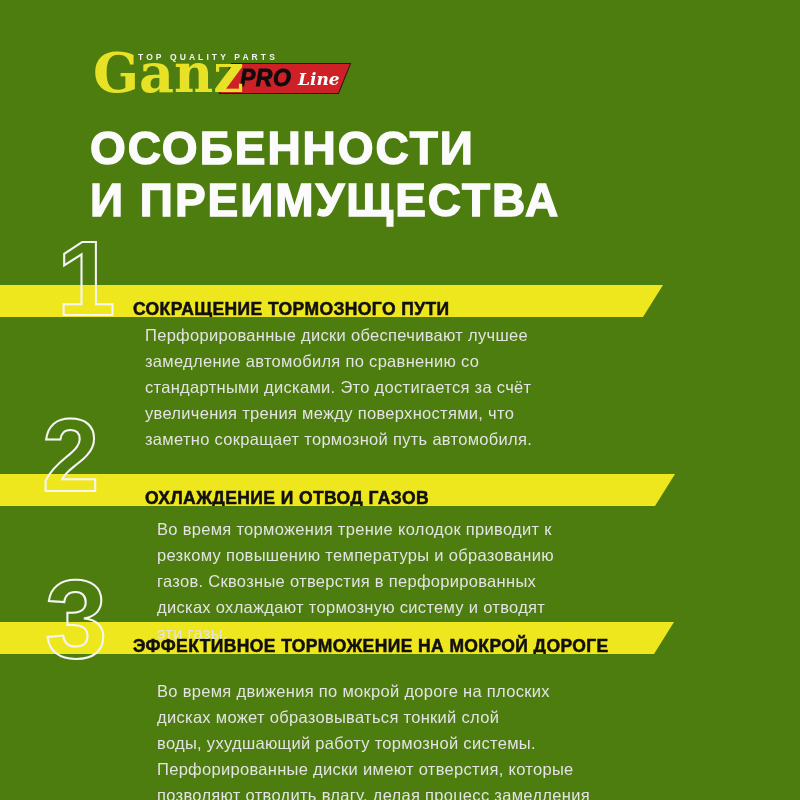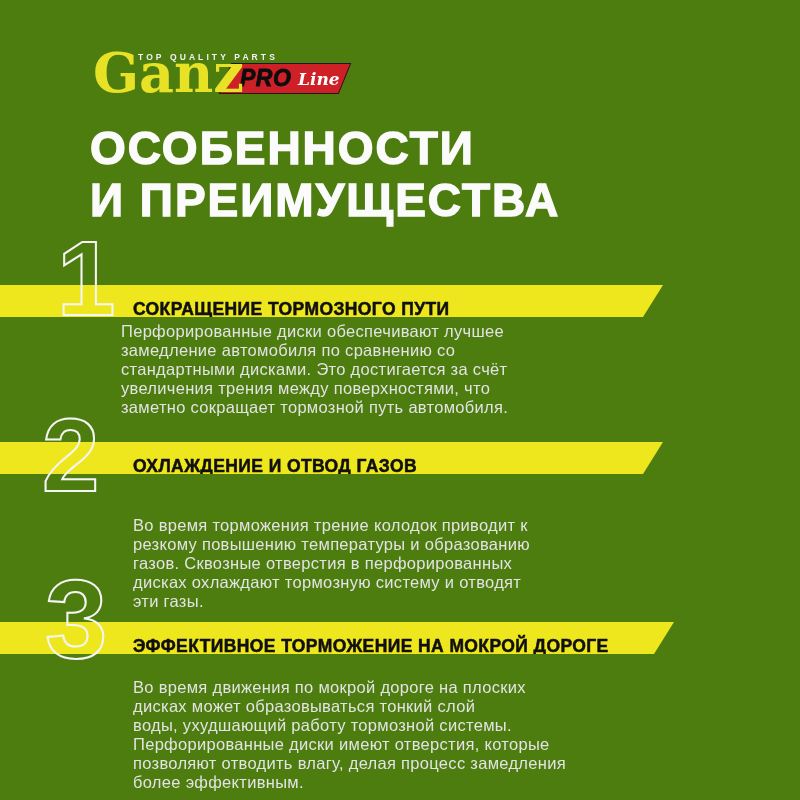--- a/index.html
+++ b/index.html
@@ -65,33 +65,33 @@
   .num-1{left:57px;top:226px;font-size:105px;}
   .num-2{left:42px;top:404px;font-size:103px;}
   .num-3{left:45px;top:564px;font-size:112px;}
 
   .banner{
     position:absolute;left:0;height:32px;
     background:#efe71e;z-index:1;
     clip-path:polygon(0 0,100% 0,calc(100% - 20px) 100%,0 100%);
   }
   .banner-1{top:285px;width:663px;}
-  .banner-2{top:442px;width:663px;}
+  .banner-2{top:474px;width:663px;padding-left:12px;}
   .banner-3{top:622px;width:674px;}
   .banner-heading{
     display:block;padding-left:133px;line-height:32px;
     font-size:17.5px;font-weight:700;letter-spacing:.4px;
     color:#101010;-webkit-text-stroke:.5px #101010;
     white-space:nowrap;
     margin-top:8px;
   }
 
   .para{
-    position:absolute;left:121px;width:540px;z-index:2;
-    font-size:16.5px;line-height:19px;letter-spacing:.3px;
+    position:absolute;left:145px;width:540px;z-index:2;
+    font-size:16.5px;line-height:26px;letter-spacing:.3px;
     color:#e3e3e3;white-space:pre-line;
   }
   .para-1{top:322px;}
   .para-2{top:504px;}
   .para-3{top:666px;}
 
   
   .watermark{
     position:absolute;left:286px;top:548px;z-index:5;
     font-family:"DejaVu Sans","Liberation Sans",sans-serif;

